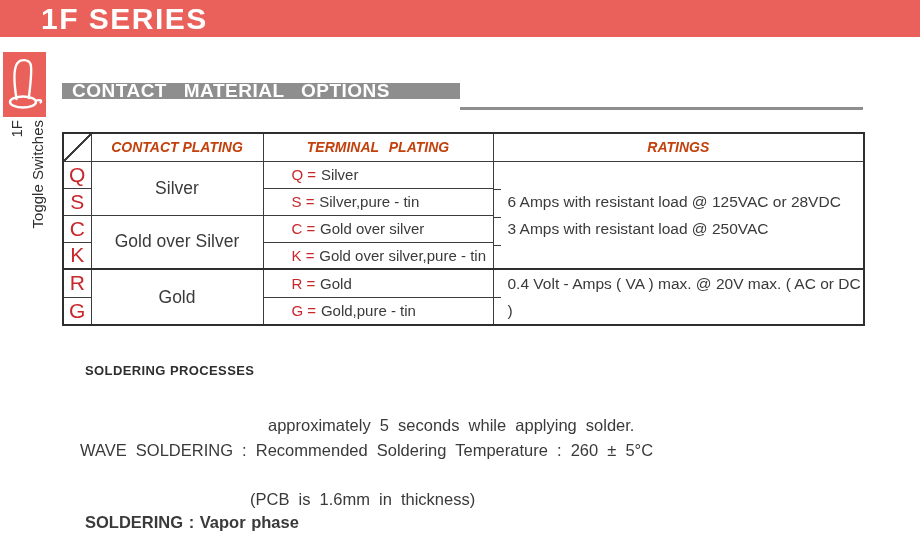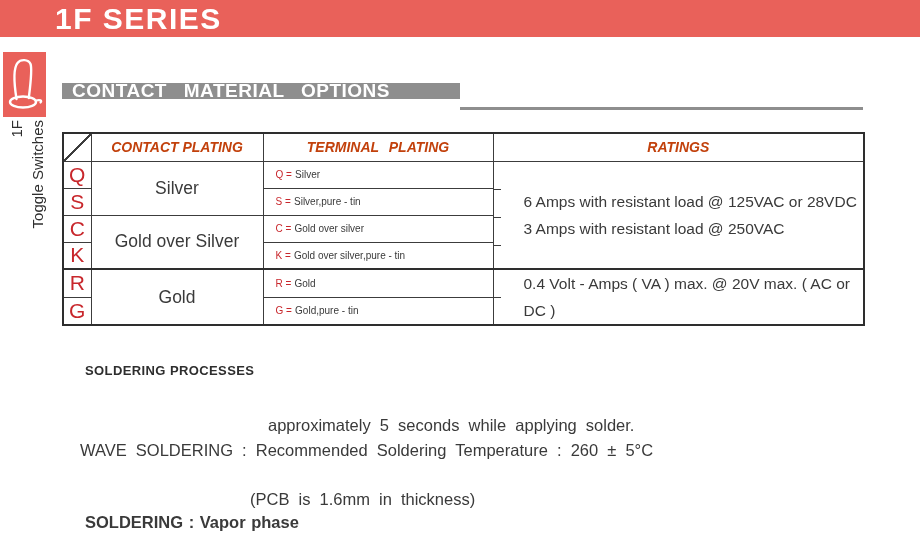--- a/index.html
+++ b/index.html
@@ -17,21 +17,21 @@
   
   .top-bar {
     position: absolute;
     left: 0; top: 0;
     width: 920px; height: 37px;
     background: #e9615a;
     display: flex;
     align-items: center;
   }
   .series-title {
-    margin-left: 55px;
+    margin-left: 41px;
     color: #ffffff;
     font-size: 30px;
     font-weight: bold;
     letter-spacing: 1.5px;
   }
   .series-subtitle {
     margin-left: 58px;
     color: #ffffff;
     font-size: 20px;
     letter-spacing: 0.3px;
@@ -119,30 +119,30 @@
     text-align: center;
     font-size: 21px;
     color: #c8272c;
   }
   td.contact-cell {
     text-align: center;
     font-size: 17.5px;
     color: #3a3a3a;
   }
   td.terminal-cell {
-    font-size: 10px;
-    padding-left: 12px;
+    font-size: 15px;
+    padding-left: 28px;
     color: #3a3a3a;
   }
   .red-code { color: #c8272c; }
   .term-desc { margin-left: 0.32em; }
   td.ratings-cell {
     font-size: 15.5px;
     color: #3a3a3a;
-    padding-left: 30px;
+    padding-left: 14px;
     position: relative;
     vertical-align: middle;
   }
   .ratings-lines { display: flex; flex-direction: column; justify-content: center; }
   .ratings-lines div { line-height: 27px; }
   .heavy-top td, tr.heavy-top td { border-top: 2px solid #2e2e2e; }
   .stub {
     position: absolute;
     left: 0; width: 7px; height: 1px;
     background: #3c3c3c;

